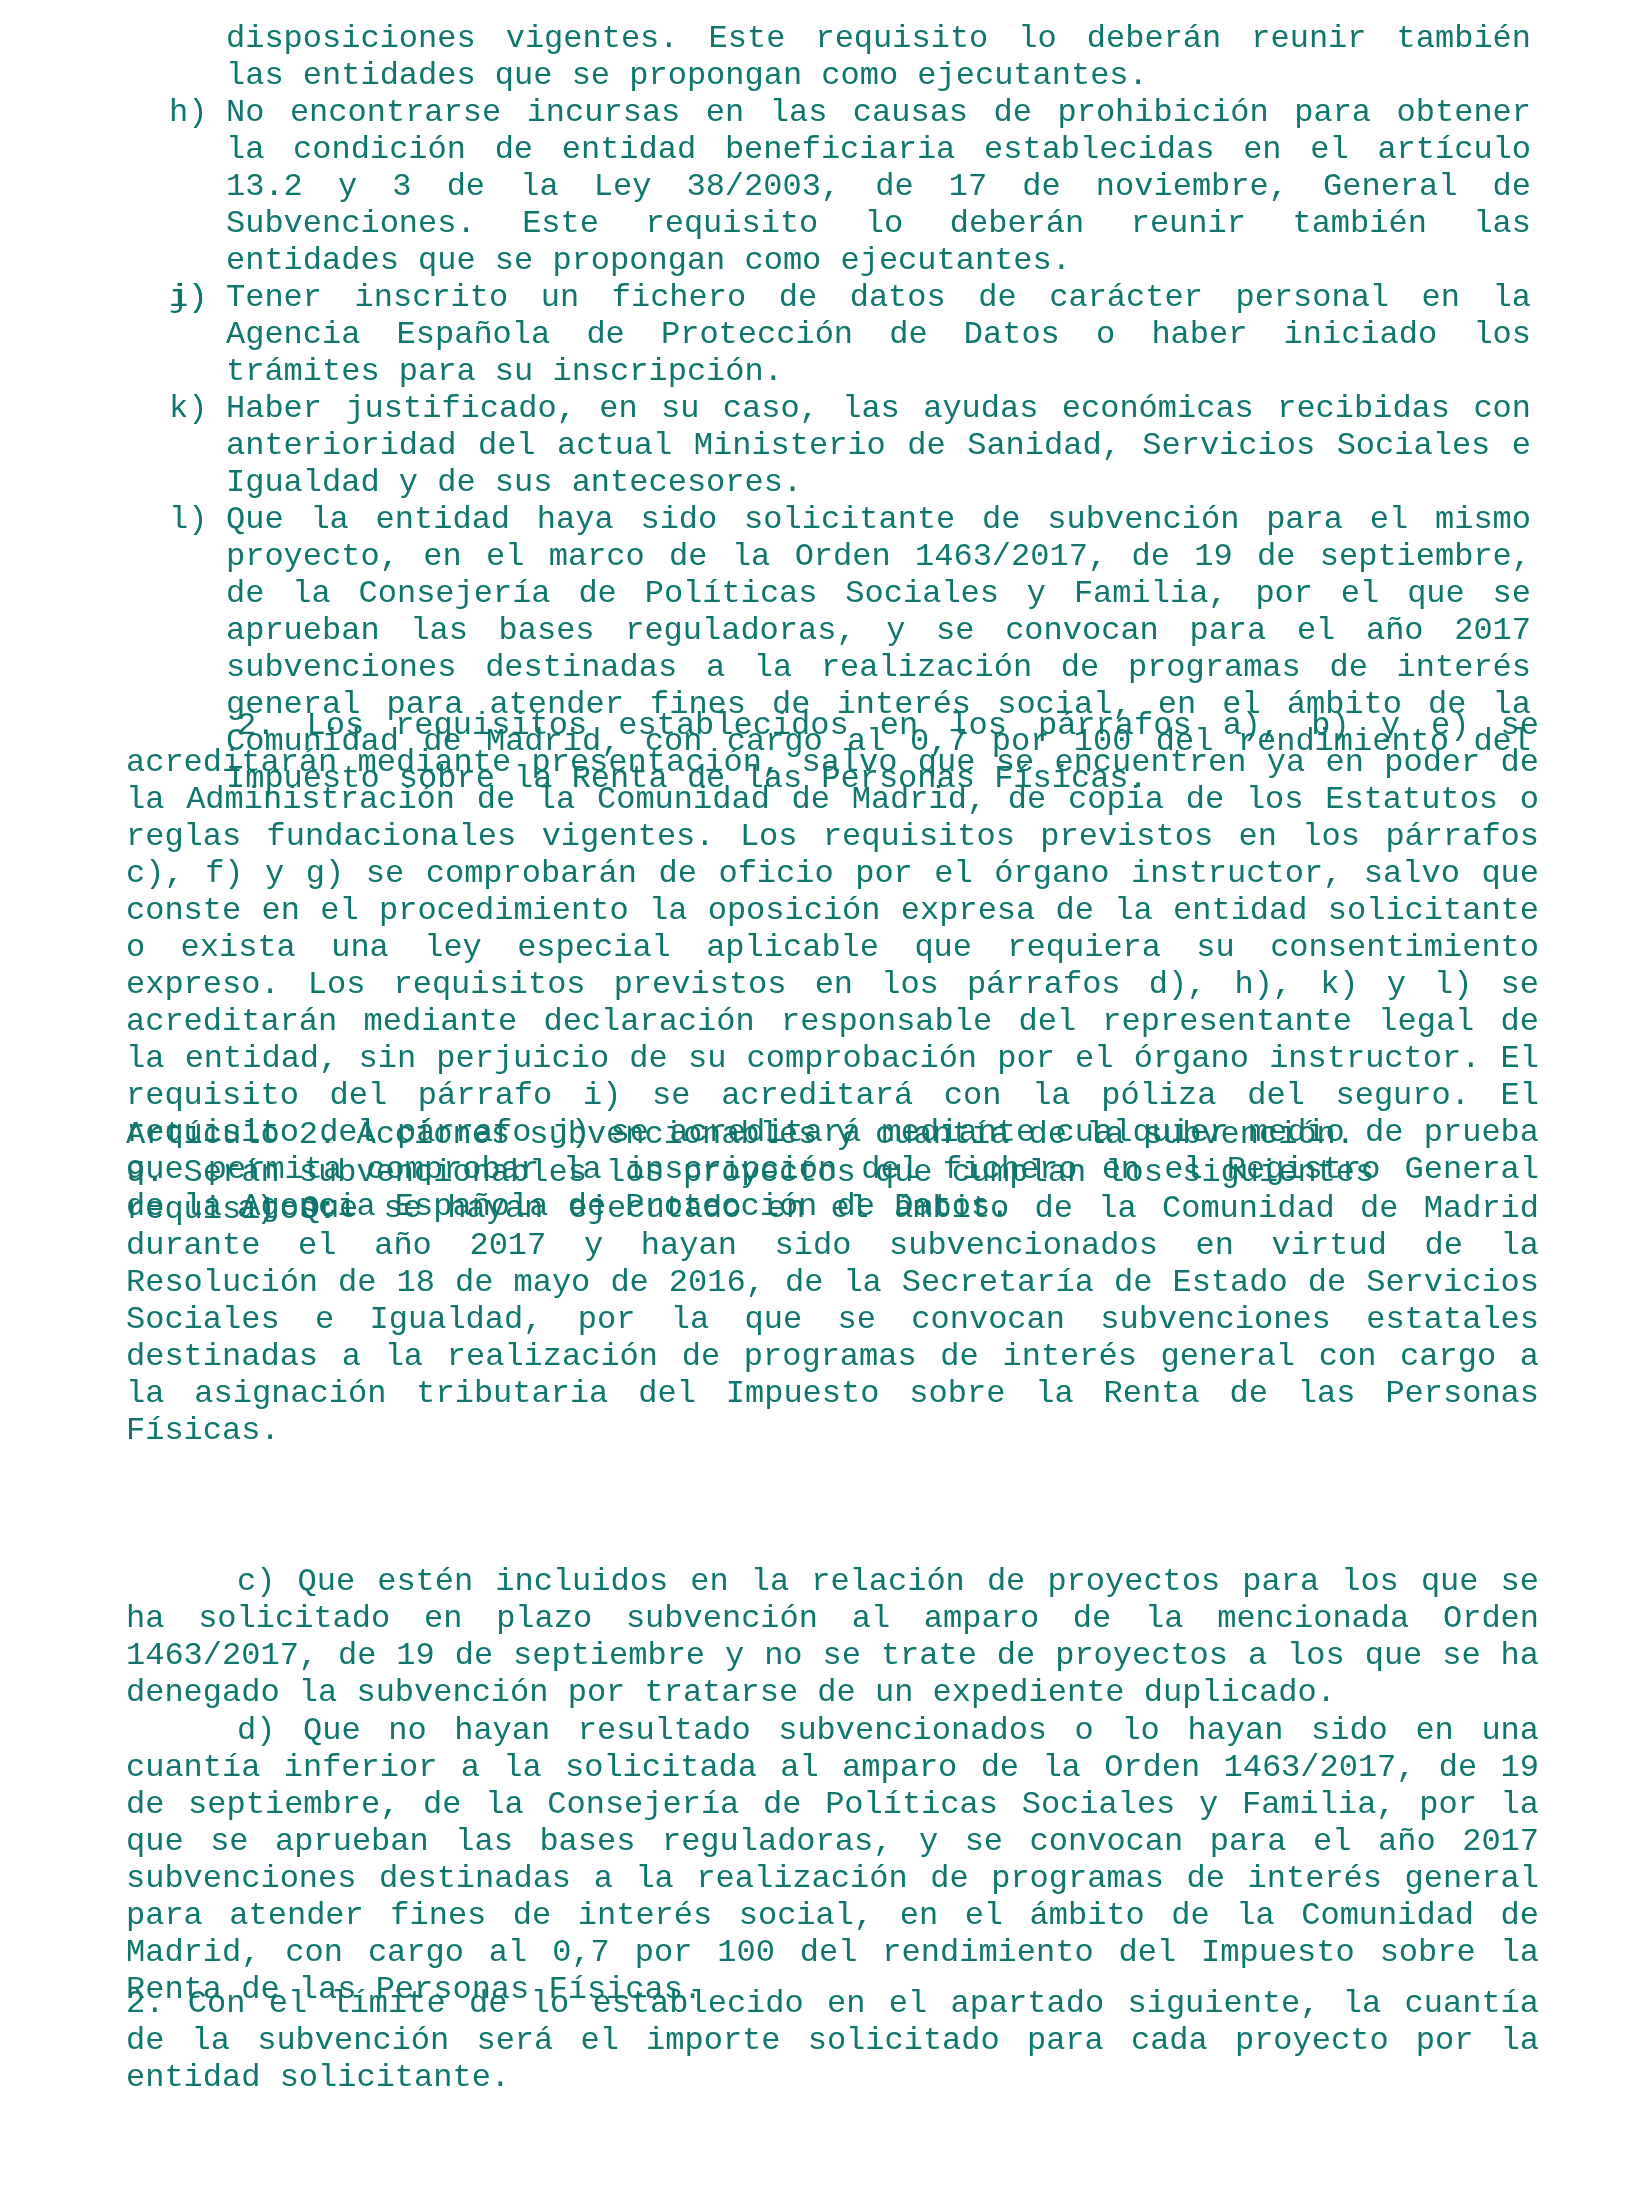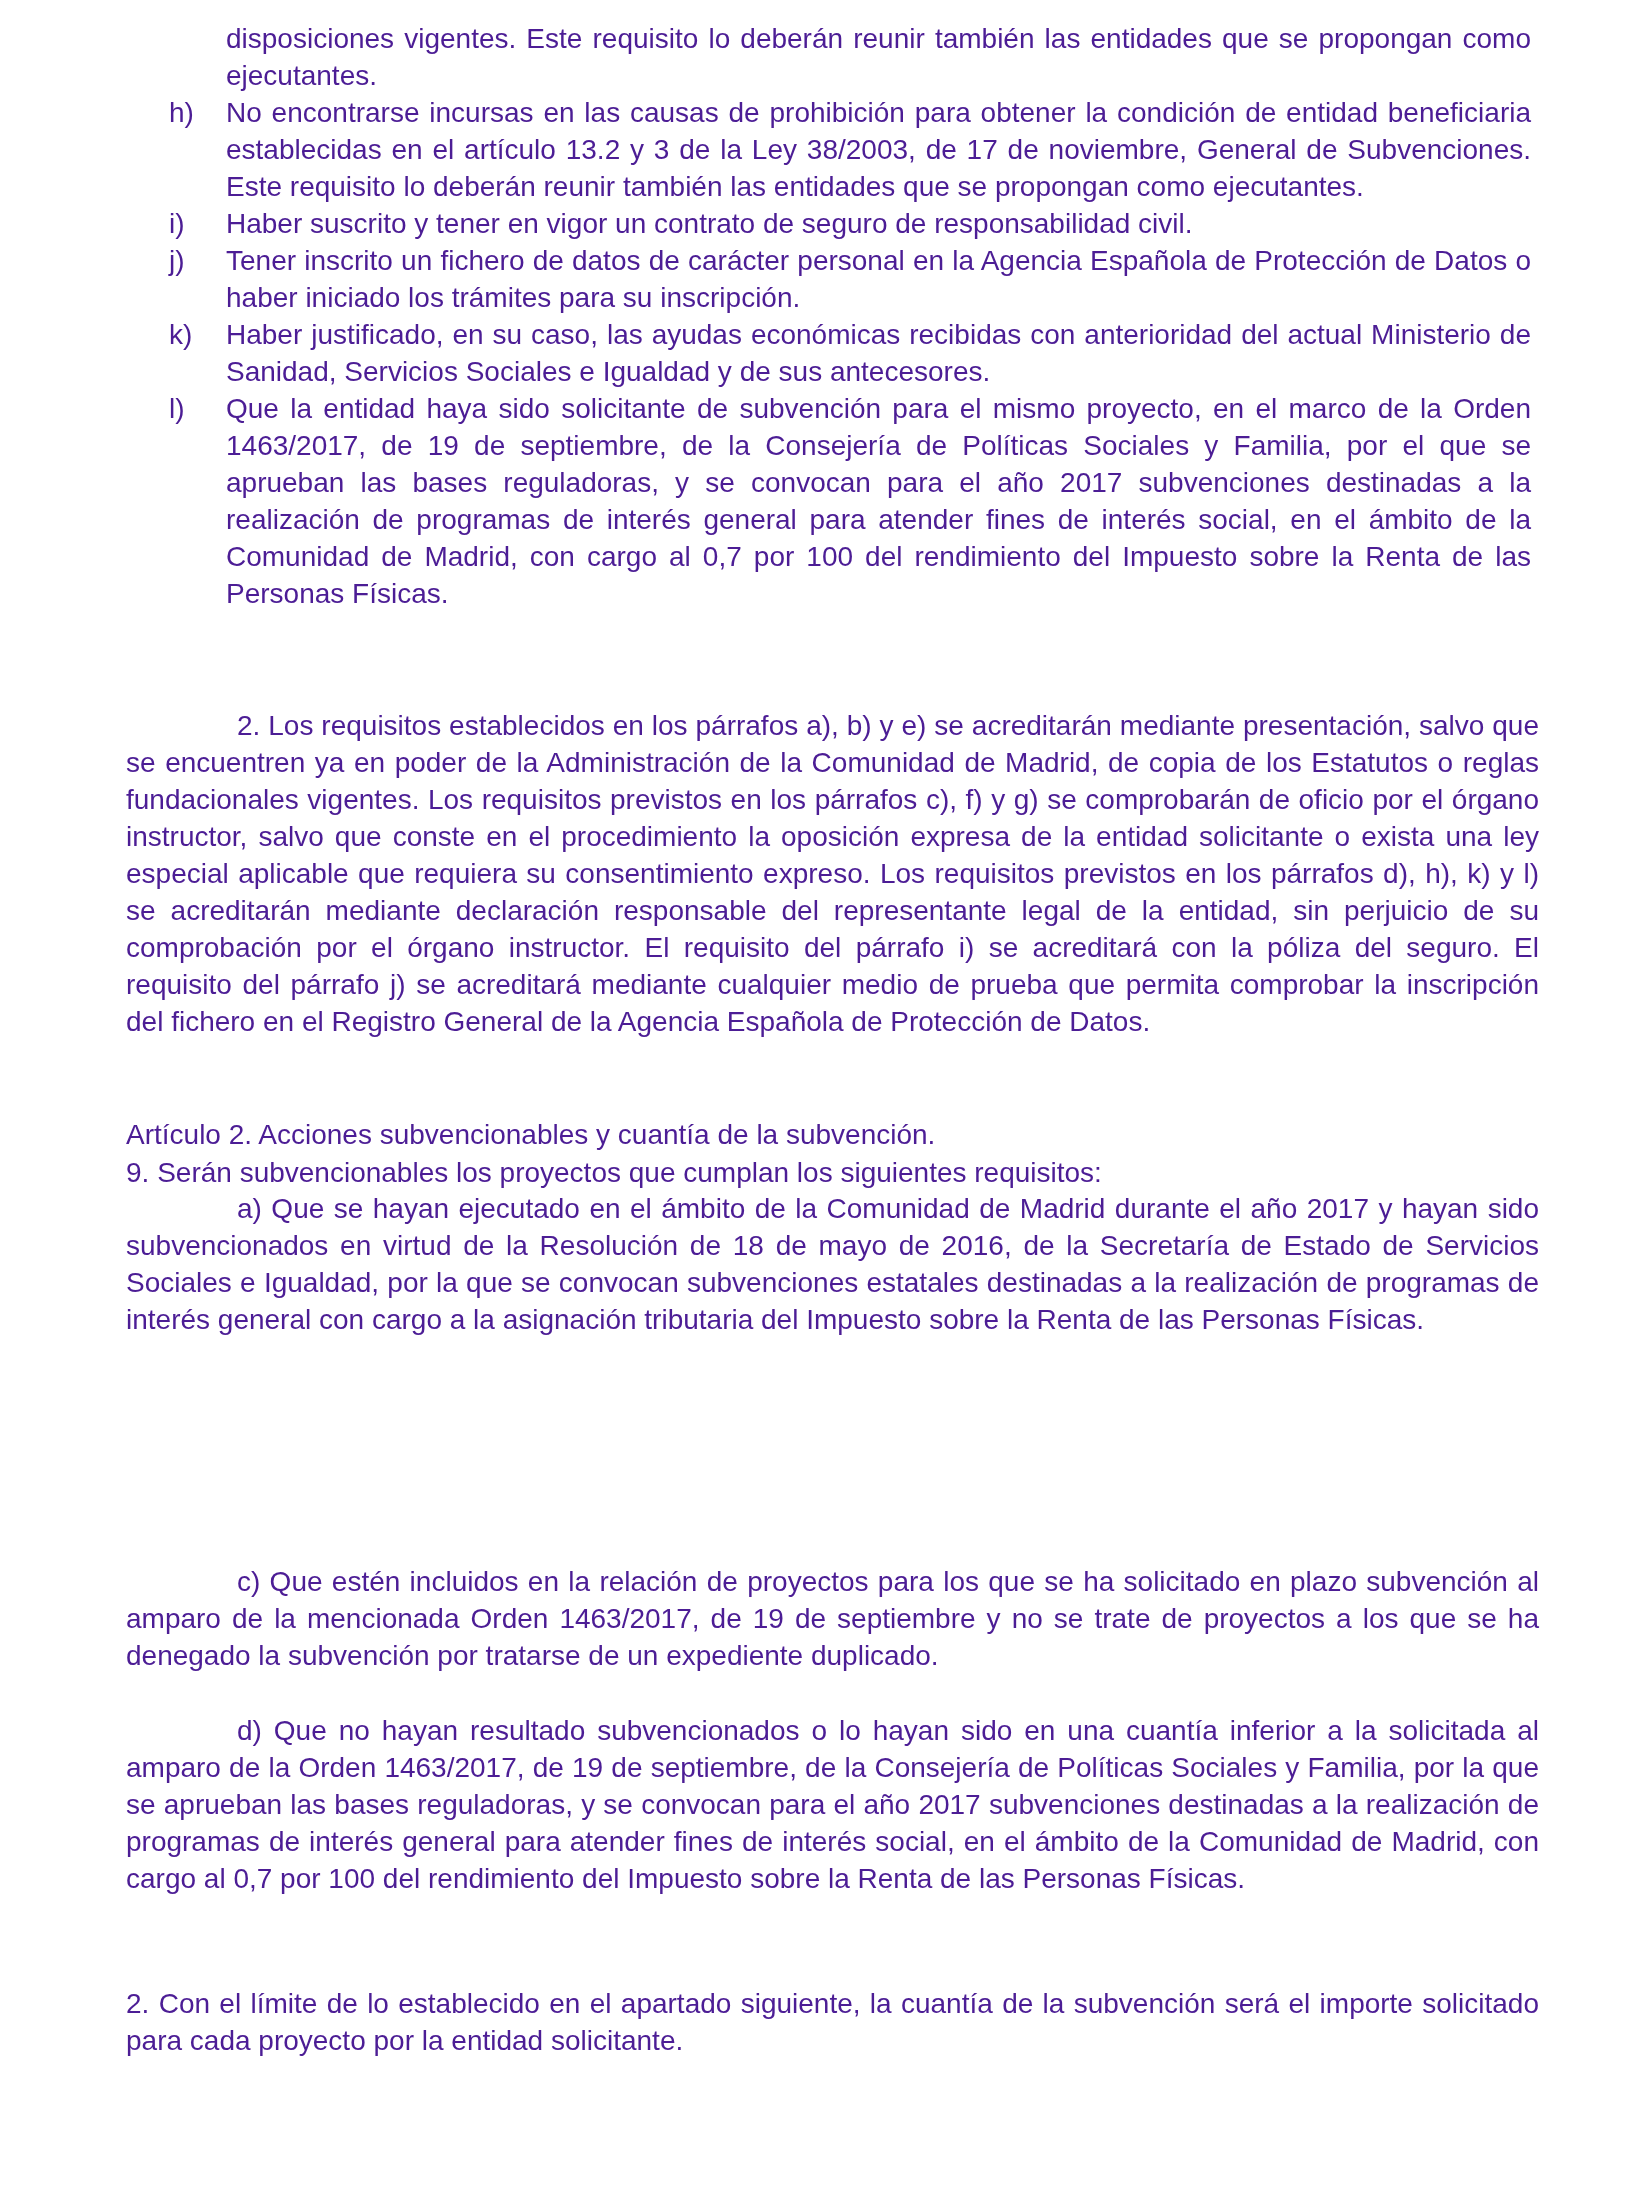--- a/index.html
+++ b/index.html
@@ -1,20 +1,20 @@
 <!DOCTYPE html>
 <html style="font-size:12px"><head>
 <meta charset="utf-8">
 <style>
   html, body { margin: 0; padding: 0; background: #ffffff; }
   body { width: 1649px; height: 2205px; position: relative; overflow: hidden; }
   .page {
     position: absolute; left: 0; top: 0; width: 1649px; height: 2205px;
-    font-family: Liberation Sans, sans-serif; font-size: 28px;
-    line-height: 37px; color: #4c1d95;
+    font-family: Liberation Mono, monospace; font-size: 32px;
+    line-height: 37px; color: #0f766e;
   }
   .block { position: absolute; left: 118px; width: 1413px; margin: 8px; }
   .just { text-align: justify; text-align-last: left; }
   .indent { text-indent: 111px; }
   .list { position: absolute; left: 118px; width: 1413px; margin: 0; padding: 0; list-style: none; }
   .li { position: relative; padding-left: 108px; text-align: justify; text-align-last: left; }
   .li .lbl { position: absolute; left: 51px; top: 0; }
   .li.cont { padding-left: 108px; }
 </style>
 </head>
@@ -25,21 +25,20 @@
   <div class="list" style="top:19.6px;">
     <div class="li cont">
       <span>disposiciones vigentes. Este requisito lo deberán reunir también las entidades que se propongan como ejecutantes.</span>
     </div>
     <div class="li">
       <span class="lbl">h)</span>
       <span>No encontrarse incursas en las causas de prohibición para obtener la condición de entidad beneficiaria establecidas en el artículo 13.2 y 3 de la Ley 38/2003, de 17 de noviembre, General de Subvenciones. Este requisito lo deberán reunir también las entidades que se propongan como ejecutantes.</span>
     </div>
     <div class="li">
       <span class="lbl">i)</span>
-      <span>Haber suscrito y tener en vigor un contrato de seguro de responsabilidad civil.</span>
     </div>
     <div class="li">
       <span class="lbl">j)</span>
       <span>Tener inscrito un fichero de datos de carácter personal en la Agencia Española de Protección de Datos o haber iniciado los trámites para su inscripción.</span>
     </div>
     <div class="li">
       <span class="lbl">k)</span>
       <span>Haber justificado, en su caso, las ayudas económicas recibidas con anterioridad del actual Ministerio de Sanidad, Servicios Sociales e Igualdad y de sus antecesores.</span>
     </div>
     <div class="li">

